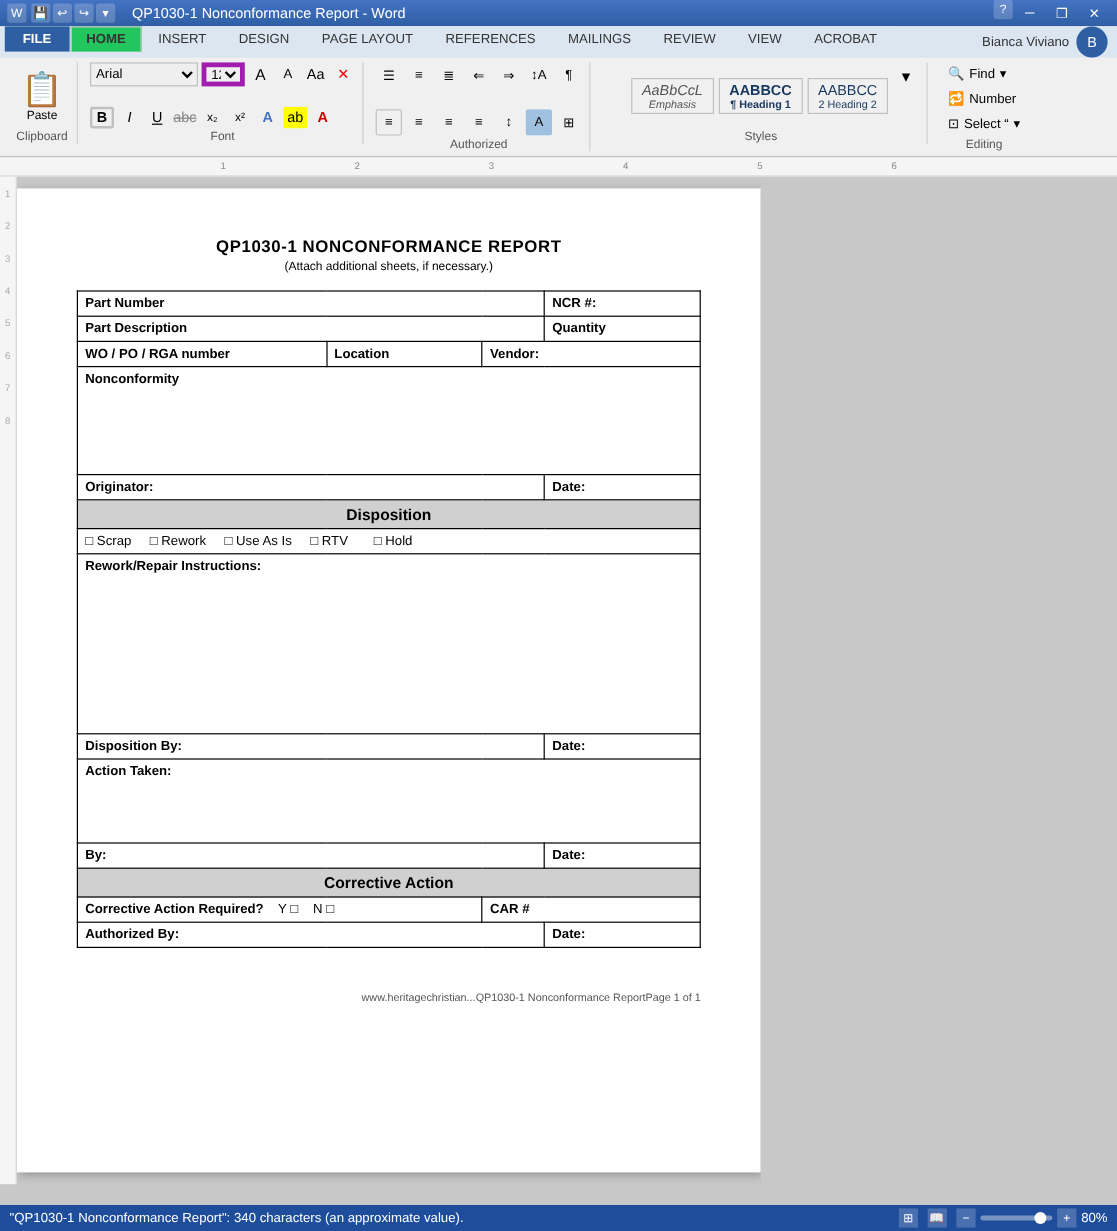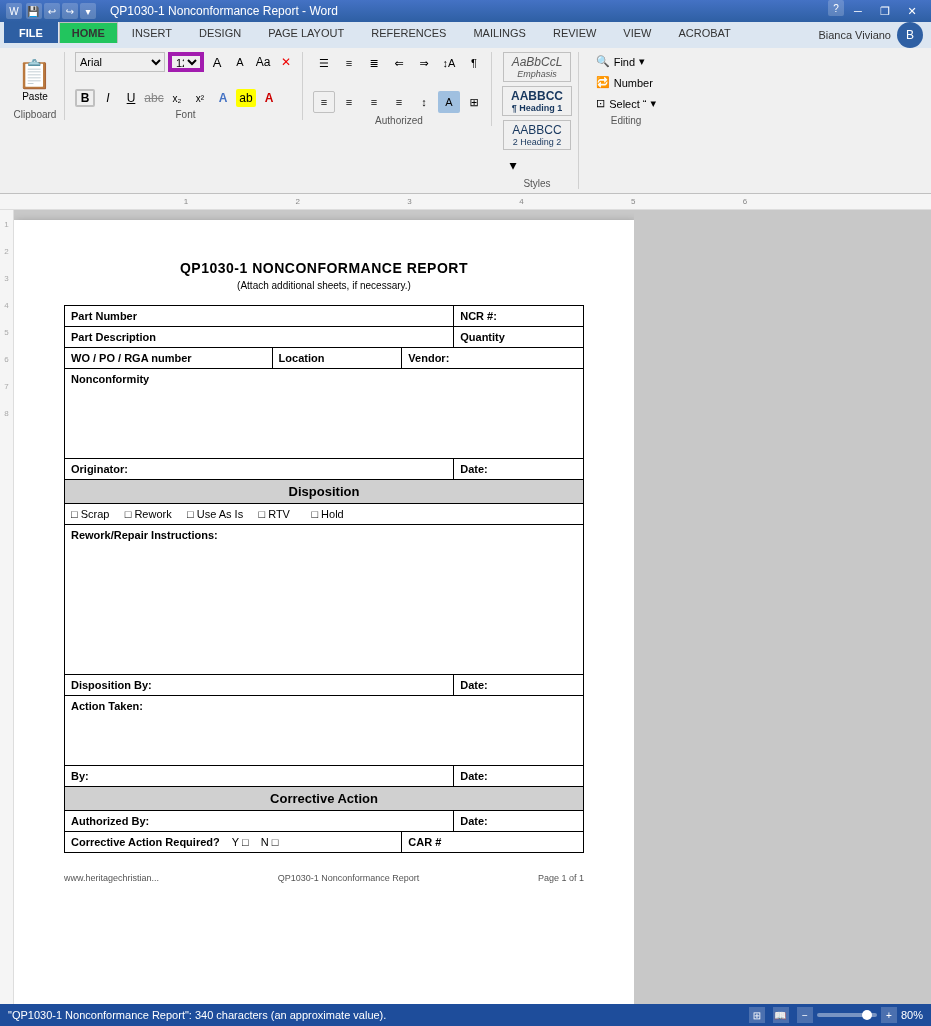--- a/index.html
+++ b/index.html
@@ -194,21 +194,21 @@
           <div class="format-btn">≡</div>
           <div class="format-btn">↕</div>
           <div class="format-btn" style="background:#a0c0e0;">A</div>
           <div class="format-btn">⊞</div>
         </div>
       </div>
       <div class="ribbon-group-label">Authorized</div>
     </div>
 
     <div class="ribbon-group">
-      <div class="ribbon-group-content" style="flex-direction:column; gap:4px;">
+      <div class="ribbon-group-content" style="gap:4px;margin-left:24px;">
         <div class="style-box style-emphasis">
           <div>AaBbCcL</div>
           <div style="font-size:9px; text-align:center;">Emphasis</div>
         </div>
         <div class="style-box style-h1">
           <div>AABBCC</div>
           <div style="font-size:9px; text-align:center;">¶ Heading 1</div>
         </div>
         <div class="style-box style-h2">
           <div>AABBCC</div>
@@ -384,44 +384,44 @@
           </td>
         </tr>
 
         <tr>
           <td colspan="5" class="section-header">
             <span>Corrective Action</span>
           </td>
         </tr>
 
         <tr>
-          <td colspan="3">
-            <span class="label">Authorized By:</span>
-          </td>
-          <td colspan="2">
-            <span class="label">Date:</span>
-          </td>
-        </tr>
-
-        <tr>
           <td colspan="2">
             <span class="label">Corrective Action Required?</span>
             &nbsp;&nbsp;
             <span>Y □</span>
             &nbsp;&nbsp;
             <span>N □</span>
           </td>
           <td colspan="3">
             <span class="label">CAR #</span>
           </td>
         </tr>
+
+        <tr>
+          <td colspan="3">
+            <span class="label">Authorized By:</span>
+          </td>
+          <td colspan="2">
+            <span class="label">Date:</span>
+          </td>
+        </tr>
       </tbody>
         </table>
 
-      <div style="display:flex; justify-content:space-between; font-size:9px; color:#555; margin-top:20px;gap:28px;">
+      <div style="display:flex; justify-content:flex-end; font-size:9px; color:#555; margin-top:36px;">
         <span>www.heritagechristian...</span>
         <span>QP1030-1 Nonconformance Report</span>
         <span>Page 1 of 1</span>
       </div>
     </div>
   </div>
 </div>
 
 <div class="status-bar">
   <div class="status-left">

